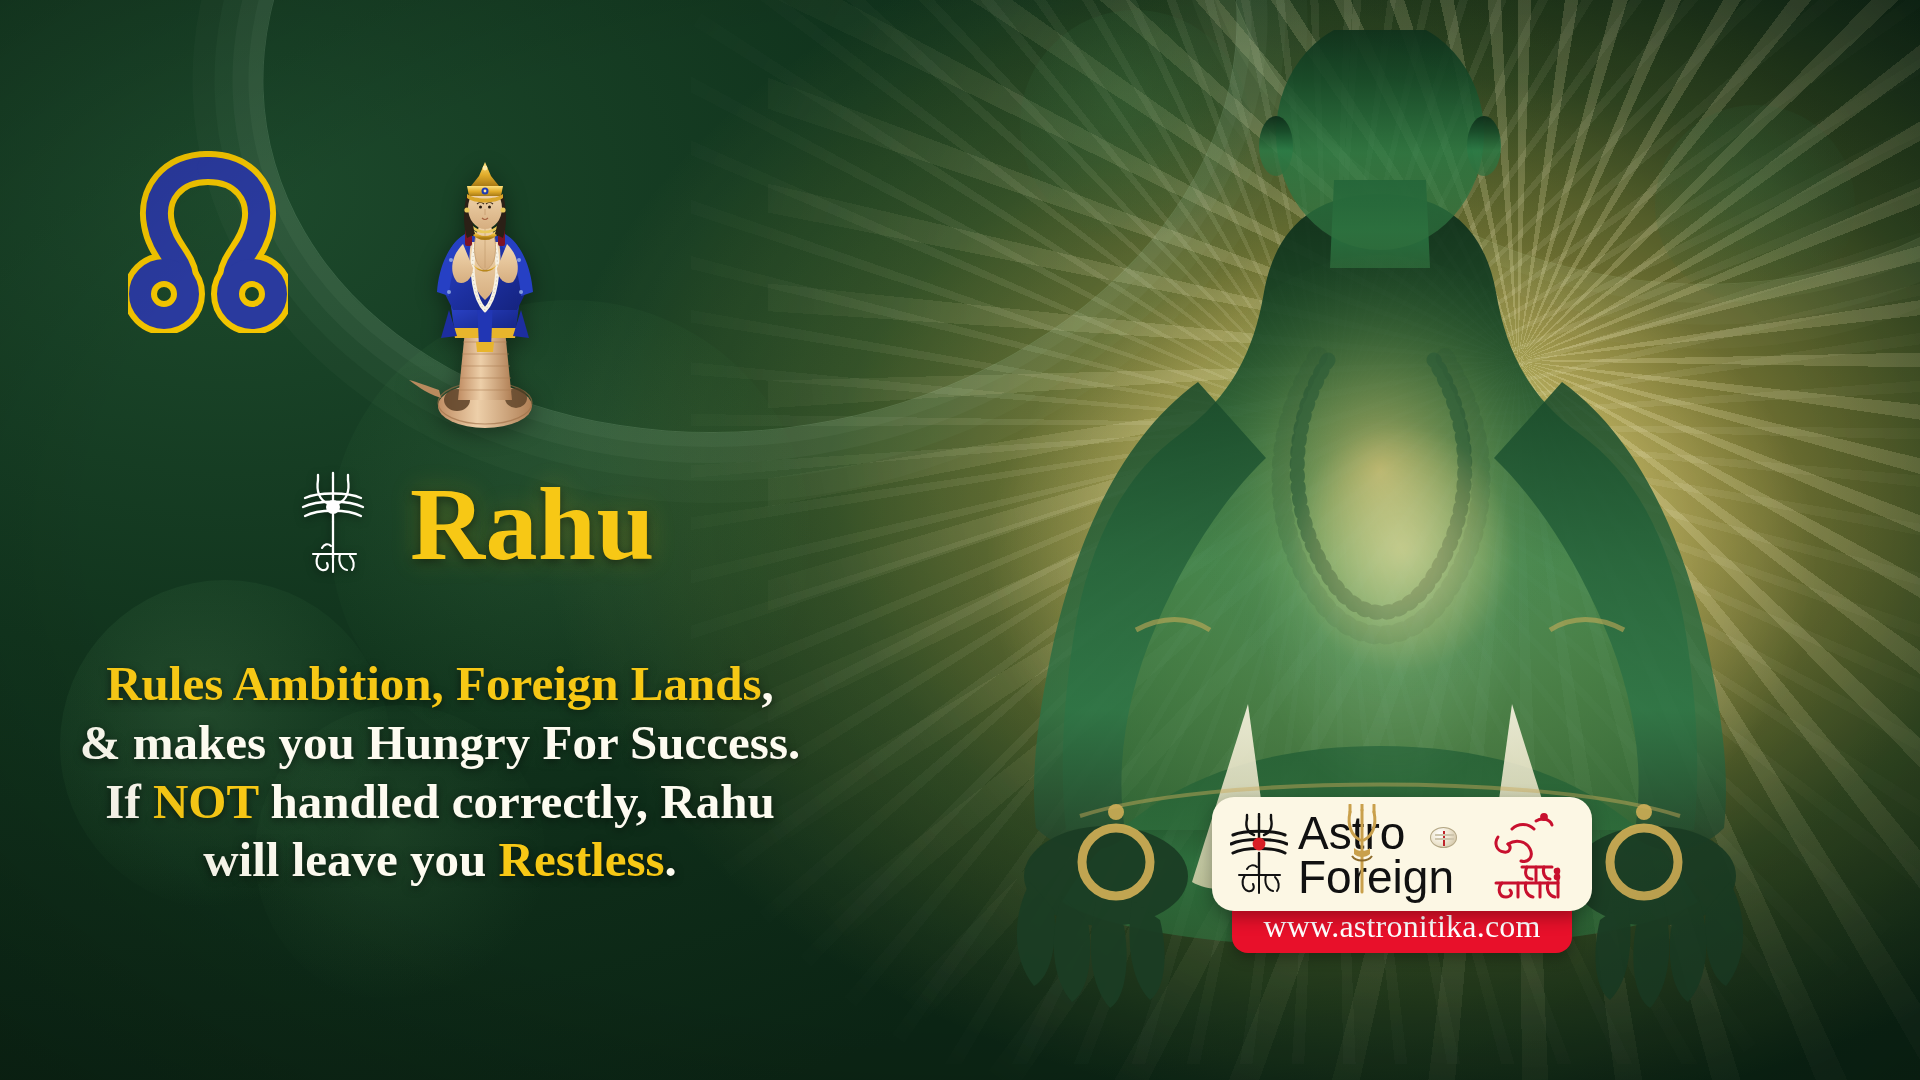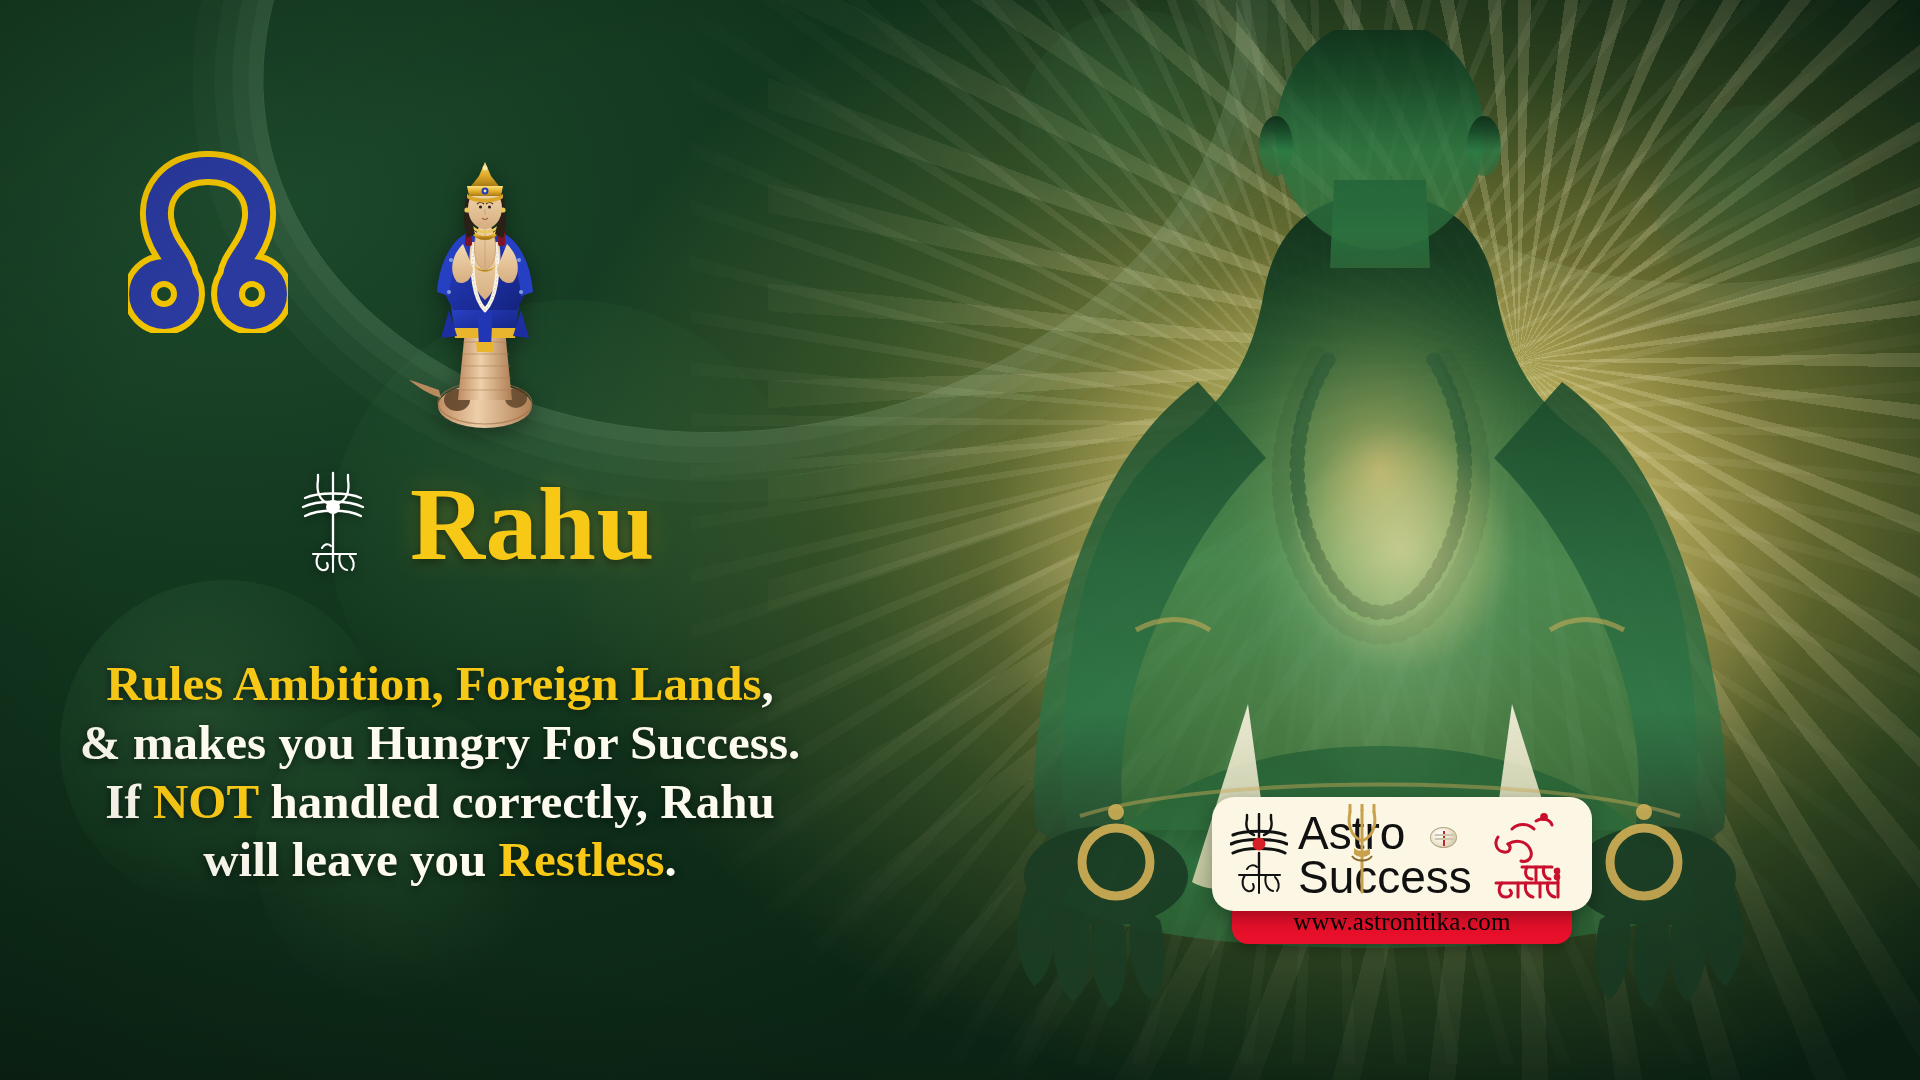--- a/index.html
+++ b/index.html
@@ -210,22 +210,22 @@
   .badge-mantra{ width:86px; height:88px; flex:0 0 auto; }
   .badge-mantra svg{ width:100%; height:100%; display:block; }
   .badge-url{
     position:relative;
     margin:-12px 20px 0;
     background:#E8102A;
     border-radius:0 0 16px 16px;
     padding:9px 8px 8px;
     text-align:center;
     font-family:"Liberation Serif", serif;
-    font-size:25px;
-    color:#000000;
+    font-size:32px;
+    color:#ffffff;
     letter-spacing:.2px;
     box-shadow:0 5px 14px rgba(0,0,0,.30);
     z-index:1;
   }
 </style>
 </head>
 <body>
 
 <div id="poster">
 
@@ -548,21 +548,21 @@
             </g>
             <path d="M8 44 C12 48 20 48 24 44 L24 50 C20 54 12 54 8 50 Z" fill="#C9A04B"></path>
             <path d="M6 52 C10 58 22 58 26 52" fill="none" stroke="#8C6A2A" stroke-width="2"></path>
           </svg>
         </span>
         <span class="wm-lingam"></span>
         <span class="wm-line">
           <span>Astro</span>
         </span>
         <span class="wm-line">
-          <span>Success</span>
+          <span>Foreign</span>
         </span>
       </span>
 
       <span class="badge-mantra">
         <svg viewBox="0 0 86 88" xmlns="http://www.w3.org/2000/svg" aria-hidden="true">
           <g fill="none" stroke="#C8102E" stroke-width="3" stroke-linecap="round" stroke-linejoin="round">
 
             <path d="M10 26 C6 32 8 40 16 41 C22 42 24 36 20 33"></path>
             <path d="M20 33 C28 28 38 30 42 38 C46 46 40 52 33 50"></path>
             <path d="M24 18 C30 12 40 12 46 18"></path>

